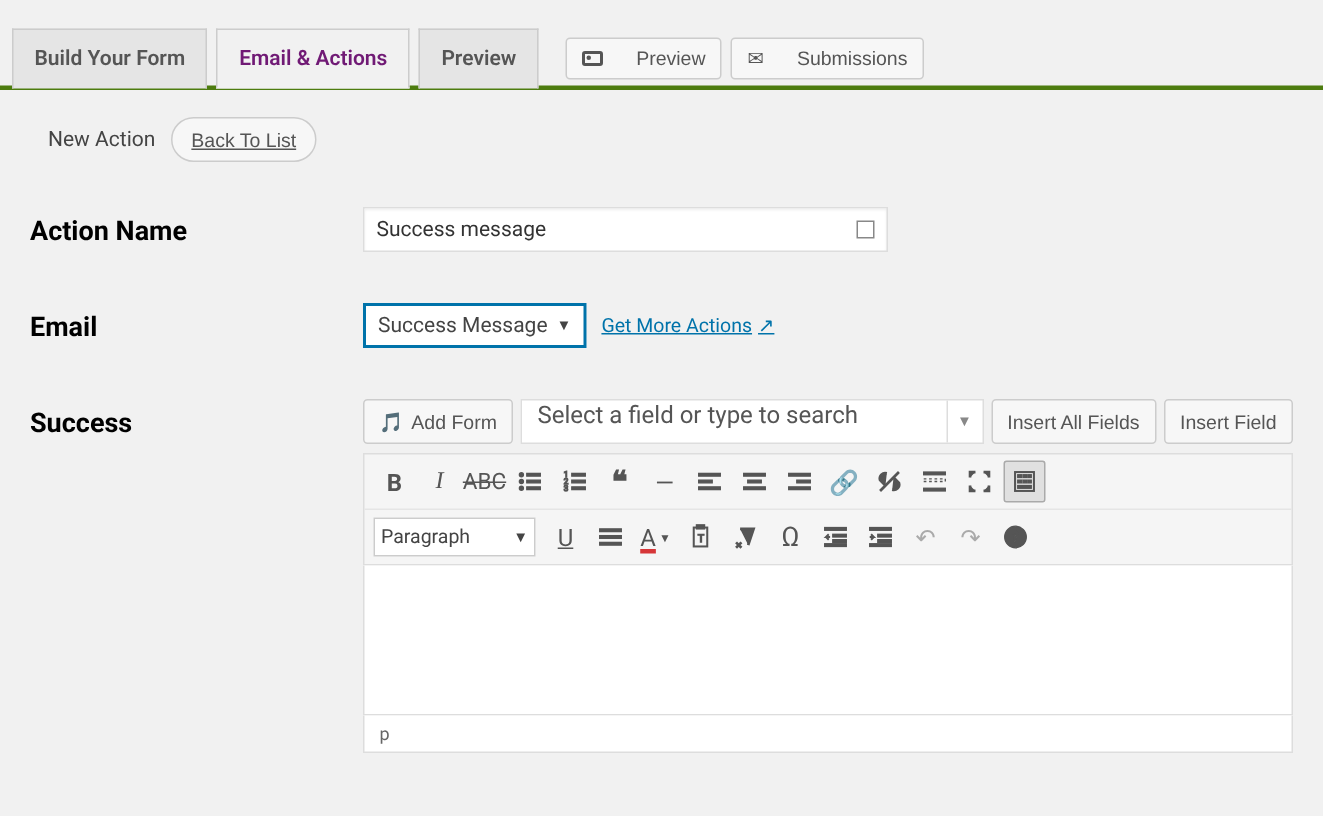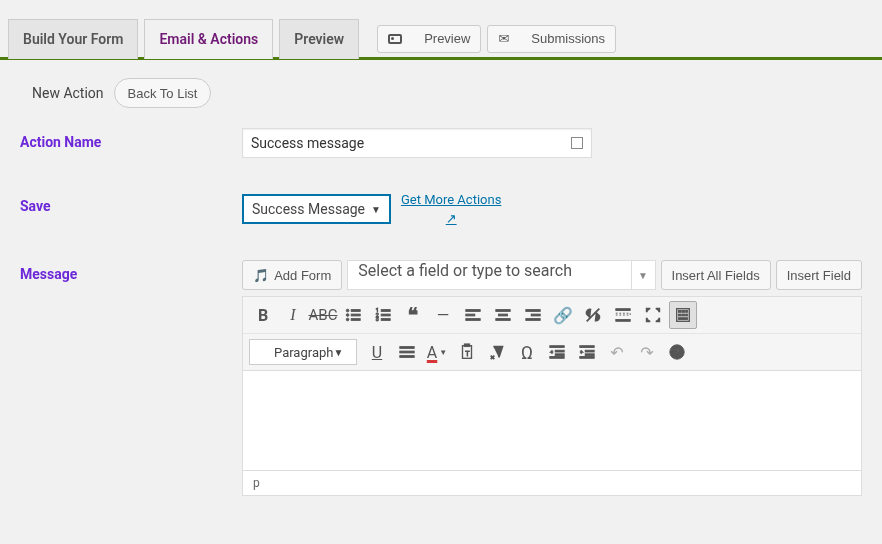--- a/index.html
+++ b/index.html
@@ -2,42 +2,42 @@
 <html><head>
 <meta charset="utf-8">
 <style>
 * { box-sizing: border-box; margin: 0; padding: 0; }
 body { font-family: -apple-system, BlinkMacSystemFont, "Segoe UI", Roboto, sans-serif; font-size: 13px; color: #444; background: #f1f1f1; width: 882px; height: 544px; overflow: hidden; }
 .tabs { display: flex; align-items: center; gap: 6px; padding: 2px 8px 0; border-bottom: 3px solid #4d7c0f; height: 42px; margin-top: 18px; }
 .tab { padding: 10px 14px; background: #e5e5e5; border: 1px solid #ccc; border-bottom: none; color: #555; font-weight: 600; cursor: pointer; font-size: 14px; height: 40px; display: flex; align-items: center; }
 .tab.active { background: #f1f1f1; color: #701a75; border-bottom: 1px solid #f1f1f1; margin-bottom: -1px; }
 .tab-btn { height: 28px; padding: 0 10px; background: #f7f7f7; border: 1px solid #ccc; border-radius: 3px; display: flex; align-items: center; gap: 22px; font-size: 13px; color: #555; cursor: pointer; }
 .content { padding: 18px 20px; }
-.newaction-row { display: flex; align-items: center; gap: 10px; margin-bottom: 20px; padding-left: 12px; }
+.newaction-row { display: flex; align-items: center; gap: 10px; margin-bottom: 30px; padding-left: 12px; }
 .newaction-row span:first-child { font-size: 14px; }
-.btn-sm { height: 30px; padding: 0 13px; background: #f7f7f7; border: 1px solid #ccc; border-radius: 15px; font-size: 13px; color: #555; cursor: pointer; }
+.btn-sm { height: 30px; padding: 0 13px; background: #f7f7f7; border: 1px solid #ccc; border-radius: 15px; font-size: 13px; color: #555; cursor: pointer; text-decoration: underline; }
 .field-row { display: flex; align-items: flex-start; margin-bottom: 34px; }
-.field-label { width: 222px; font-weight: 700; font-size: 14px; color: #6d28d9; padding-top: 6px; }
+.field-label { width: 222px; font-weight: 700; font-size: 18px; color: #000000; padding-top: 6px; }
 .field-input { flex: 1; }
 .text-input { width: 350px; height: 30px; border: 1px solid #ddd; background: #fff; padding: 0 8px; font-size: 14px; color: #333; display: flex; align-items: center; justify-content: space-between; box-shadow: inset 0 1px 2px rgba(0,0,0,0.07); }
 .select { height: 30px; border: 2px solid #0073aa; background: #fff; padding: 0 8px; font-size: 14px; display: flex; align-items: center; gap: 6px; }
 .select .caret { font-size: 10px; }
-.link { color: #0073aa; text-decoration: underline; cursor: pointer; display: inline-flex; align-items: center; gap: 4px; flex-direction: column; }
+.link { color: #0073aa; text-decoration: underline; cursor: pointer; display: inline-flex; align-items: center; gap: 4px; }
 .btn { height: 30px; padding: 0 10px; background: #f7f7f7; border: 1px solid #ccc; border-radius: 3px; font-size: 13px; color: #555; cursor: pointer; display: inline-flex; align-items: center; gap: 5px; }
 .editor-top { display: flex; gap: 5px; align-items: center; margin-bottom: 6px; }
 .field-select { flex: 1; height: 30px; border: 1px solid #ddd; background: #fff; display: flex; font-size: 16px; color: #555; min-width: 0; }
 .field-select-text { flex: 1; padding: 0 10px; }
 .field-select-caret { width: 24px; height: 100%; border-left: 1px solid #ddd; display: flex; align-items: center; justify-content: center; font-size: 10px; color: #888; }
 .toolbar { border: 1px solid #ddd; background: #f5f5f5; }
 .toolbar-row { display: flex; align-items: center; gap: 2px; padding: 4px 6px; border-bottom: 1px solid #e5e5e5; flex-wrap: wrap; }
 .toolbar-row:last-child { border-bottom: none; }
 .tb { width: 28px; height: 28px; display: flex; align-items: center; justify-content: center; color: #555; cursor: pointer; border-radius: 2px; font-size: 16px; }
 .tb.active { background: #e0e0e0; border: 1px solid #aaa; }
 .tb svg { width: 18px; height: 18px; stroke: #555; fill: #555; }
-.para-select { width: 108px; height: 26px; border: 1px solid #ccc; background: #fff; padding: 0 24px; font-size: 13px; display: flex; align-items: center; justify-content: space-between; margin-right: 4px; }
+.para-select { width: 108px; height: 26px; border: 1px solid #ccc; background: #fff; padding: 0 4px; font-size: 13px; display: flex; align-items: center; justify-content: space-between; margin-right: 4px; }
 .editor-area { border: 1px solid #ddd; border-top: none; background: #fff; height: 100px; }
 .editor-status { border: 1px solid #ddd; border-top: none; background: #fff; padding: 5px 10px; font-size: 12px; color: #666; }
 .save-row { padding: 30px 20px 0; }
 .btn-primary { background: #0085ba; border: 1px solid #006799; color: #fff; height: 30px; padding: 0 14px; border-radius: 3px; font-size: 13px; cursor: pointer; box-shadow: 0 1px 0 #006799; }
 .icon-preview { display: inline-block; width: 14px; height: 10px; border: 2px solid #555; border-radius: 2px; position: relative; }
 .icon-preview::after { content: ''; position: absolute; top: 1px; left: 1px; width: 3px; height: 3px; background: #555; border-radius: 50%; }
 .contact-icon { width: 12px; height: 12px; border: 1px solid #888; display: inline-block; }
 </style>
 </head>
 <body>
@@ -74,35 +74,35 @@
     <div class="field-label">Action Name</div>
     <div class="field-input">
       <div class="text-input">
         <span>Success message</span>
         <span class="contact-icon"></span>
       </div>
     </div>
   </div>
 
   <div class="field-row">
-    <div class="field-label">Save</div>
+    <div class="field-label">Email</div>
     <div class="field-input" style="display:flex;align-items:center;gap:10px">
       <div class="select">
         <span>Success Message</span>
         <span class="caret">▼</span>
       </div>
       <a class="link">
         <span>Get More Actions</span>
         <span>↗</span>
       </a>
     </div>
   </div>
 
   <div class="field-row" style="margin-bottom:0">
-    <div class="field-label">Message</div>
+    <div class="field-label">Success</div>
     <div class="field-input" style="max-width:630px">
       <div class="editor-top">
         <button class="btn">
           <span>🎵</span>
           <span>Add Form</span>
         </button>
         <div class="field-select">
           <span class="field-select-text">Select a field or type to search</span>
           <span class="field-select-caret">▼</span>
         </div>

